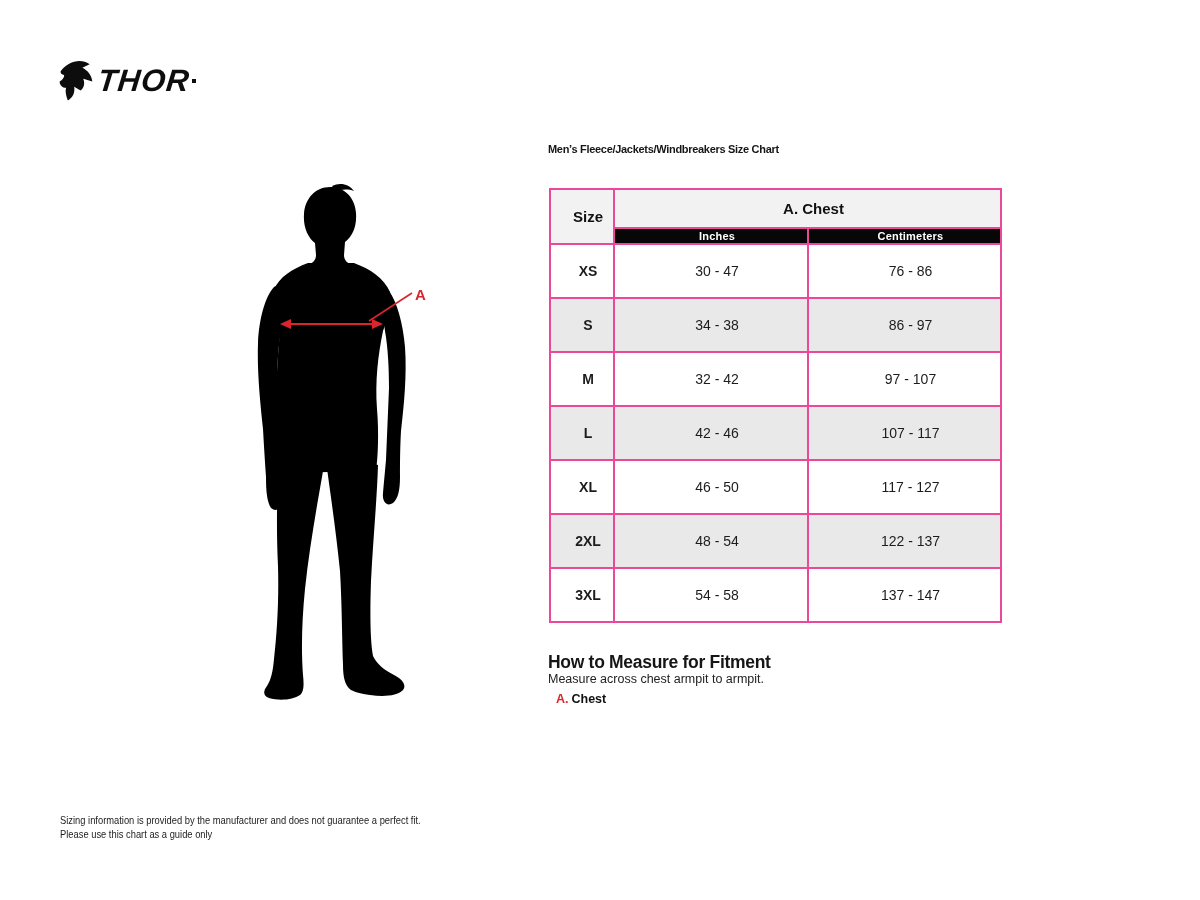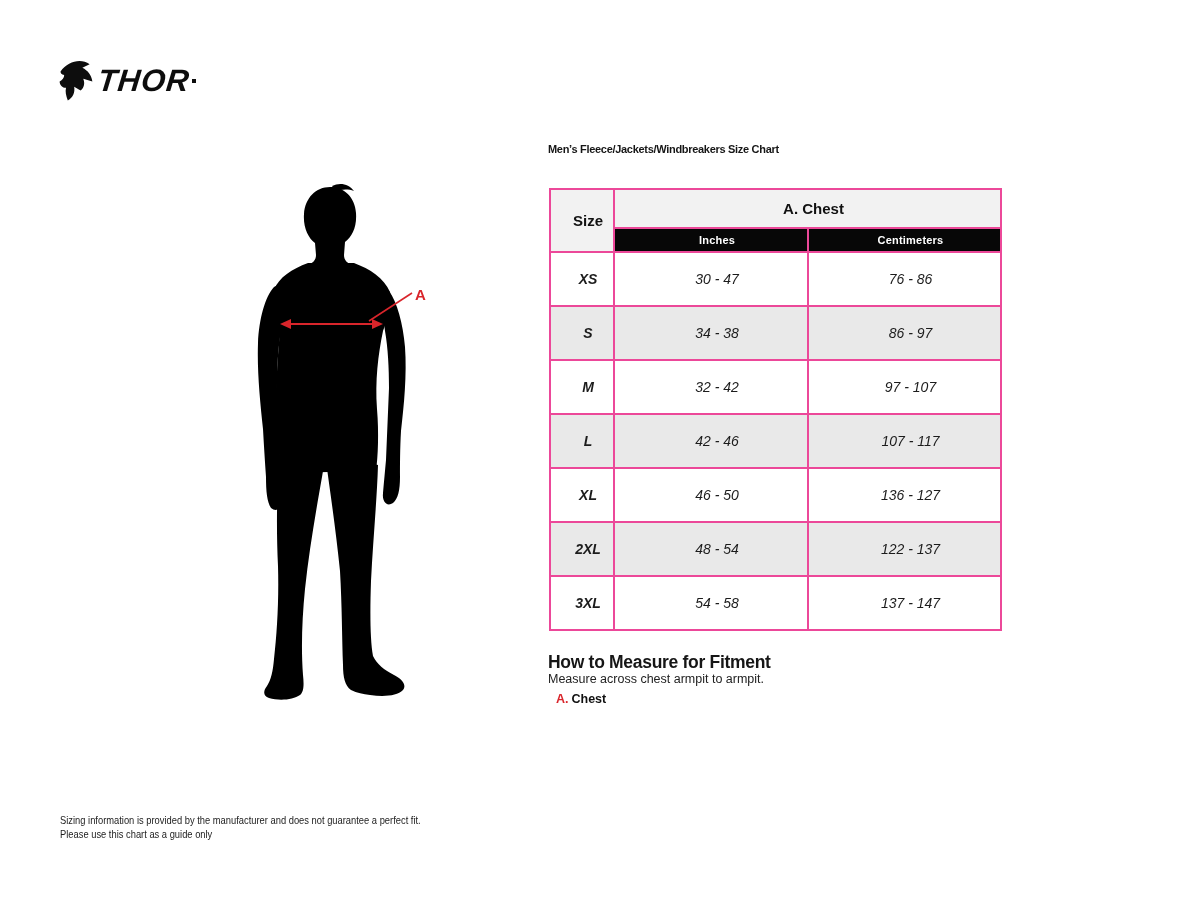--- a/index.html
+++ b/index.html
@@ -34,23 +34,23 @@
     border: 2px solid #9e9e9e;
   }
   table.size-table th, table.size-table td {
     border: 2px solid #ec4899; text-align: center; vertical-align: middle; padding-left: 12px;
   }
   th.hdr { background: #f2f2f2; font-size: 15px; font-weight: bold; color: #111; }
   th.hdr-size { height: 55px; }
   th.hdr-group { height: 39px; }
   th.unit {
     background: #070707; color: #ffffff; font-size: 11px; font-weight: bold;
-    height: 24px; letter-spacing: 0.2px;
+    height: 16px; letter-spacing: 0.2px;
   }
-  td.cell { height: 54px; font-size: 14px; color: #1c1c1c; background: #ffffff; font-style: italic; }
+  td.cell { height: 54px; font-size: 14px; color: #1c1c1c; background: #ffffff; }
   td.cell-size { font-weight: bold; font-size: 14px; }
   tbody tr:nth-child(even) td { background: #e9e9e9; }
 
   
   .htm-title {
     position: absolute; left: 548px; top: 652px;
     font-size: 17.5px; font-weight: bold; letter-spacing: -0.3px; color: #161616;
   }
   .htm-item-label { position: absolute; left: 556px; top: 692px; font-size: 12.5px; font-weight: bold; color: #111; }
   .htm-item-label .red-key { color: #d9252b; margin-right: 3px; }
@@ -157,21 +157,21 @@
       <td class="cell">97 - 107</td>
     </tr>
     <tr>
       <td class="cell cell-size">L</td>
       <td class="cell">42 - 46</td>
       <td class="cell">107 - 117</td>
     </tr>
     <tr>
       <td class="cell cell-size">XL</td>
       <td class="cell">46 - 50</td>
-      <td class="cell">136 - 127</td>
+      <td class="cell">117 - 127</td>
     </tr>
     <tr>
       <td class="cell cell-size">2XL</td>
       <td class="cell">48 - 54</td>
       <td class="cell">122 - 137</td>
     </tr>
     <tr>
       <td class="cell cell-size">3XL</td>
       <td class="cell">54 - 58</td>
       <td class="cell">137 - 147</td>

